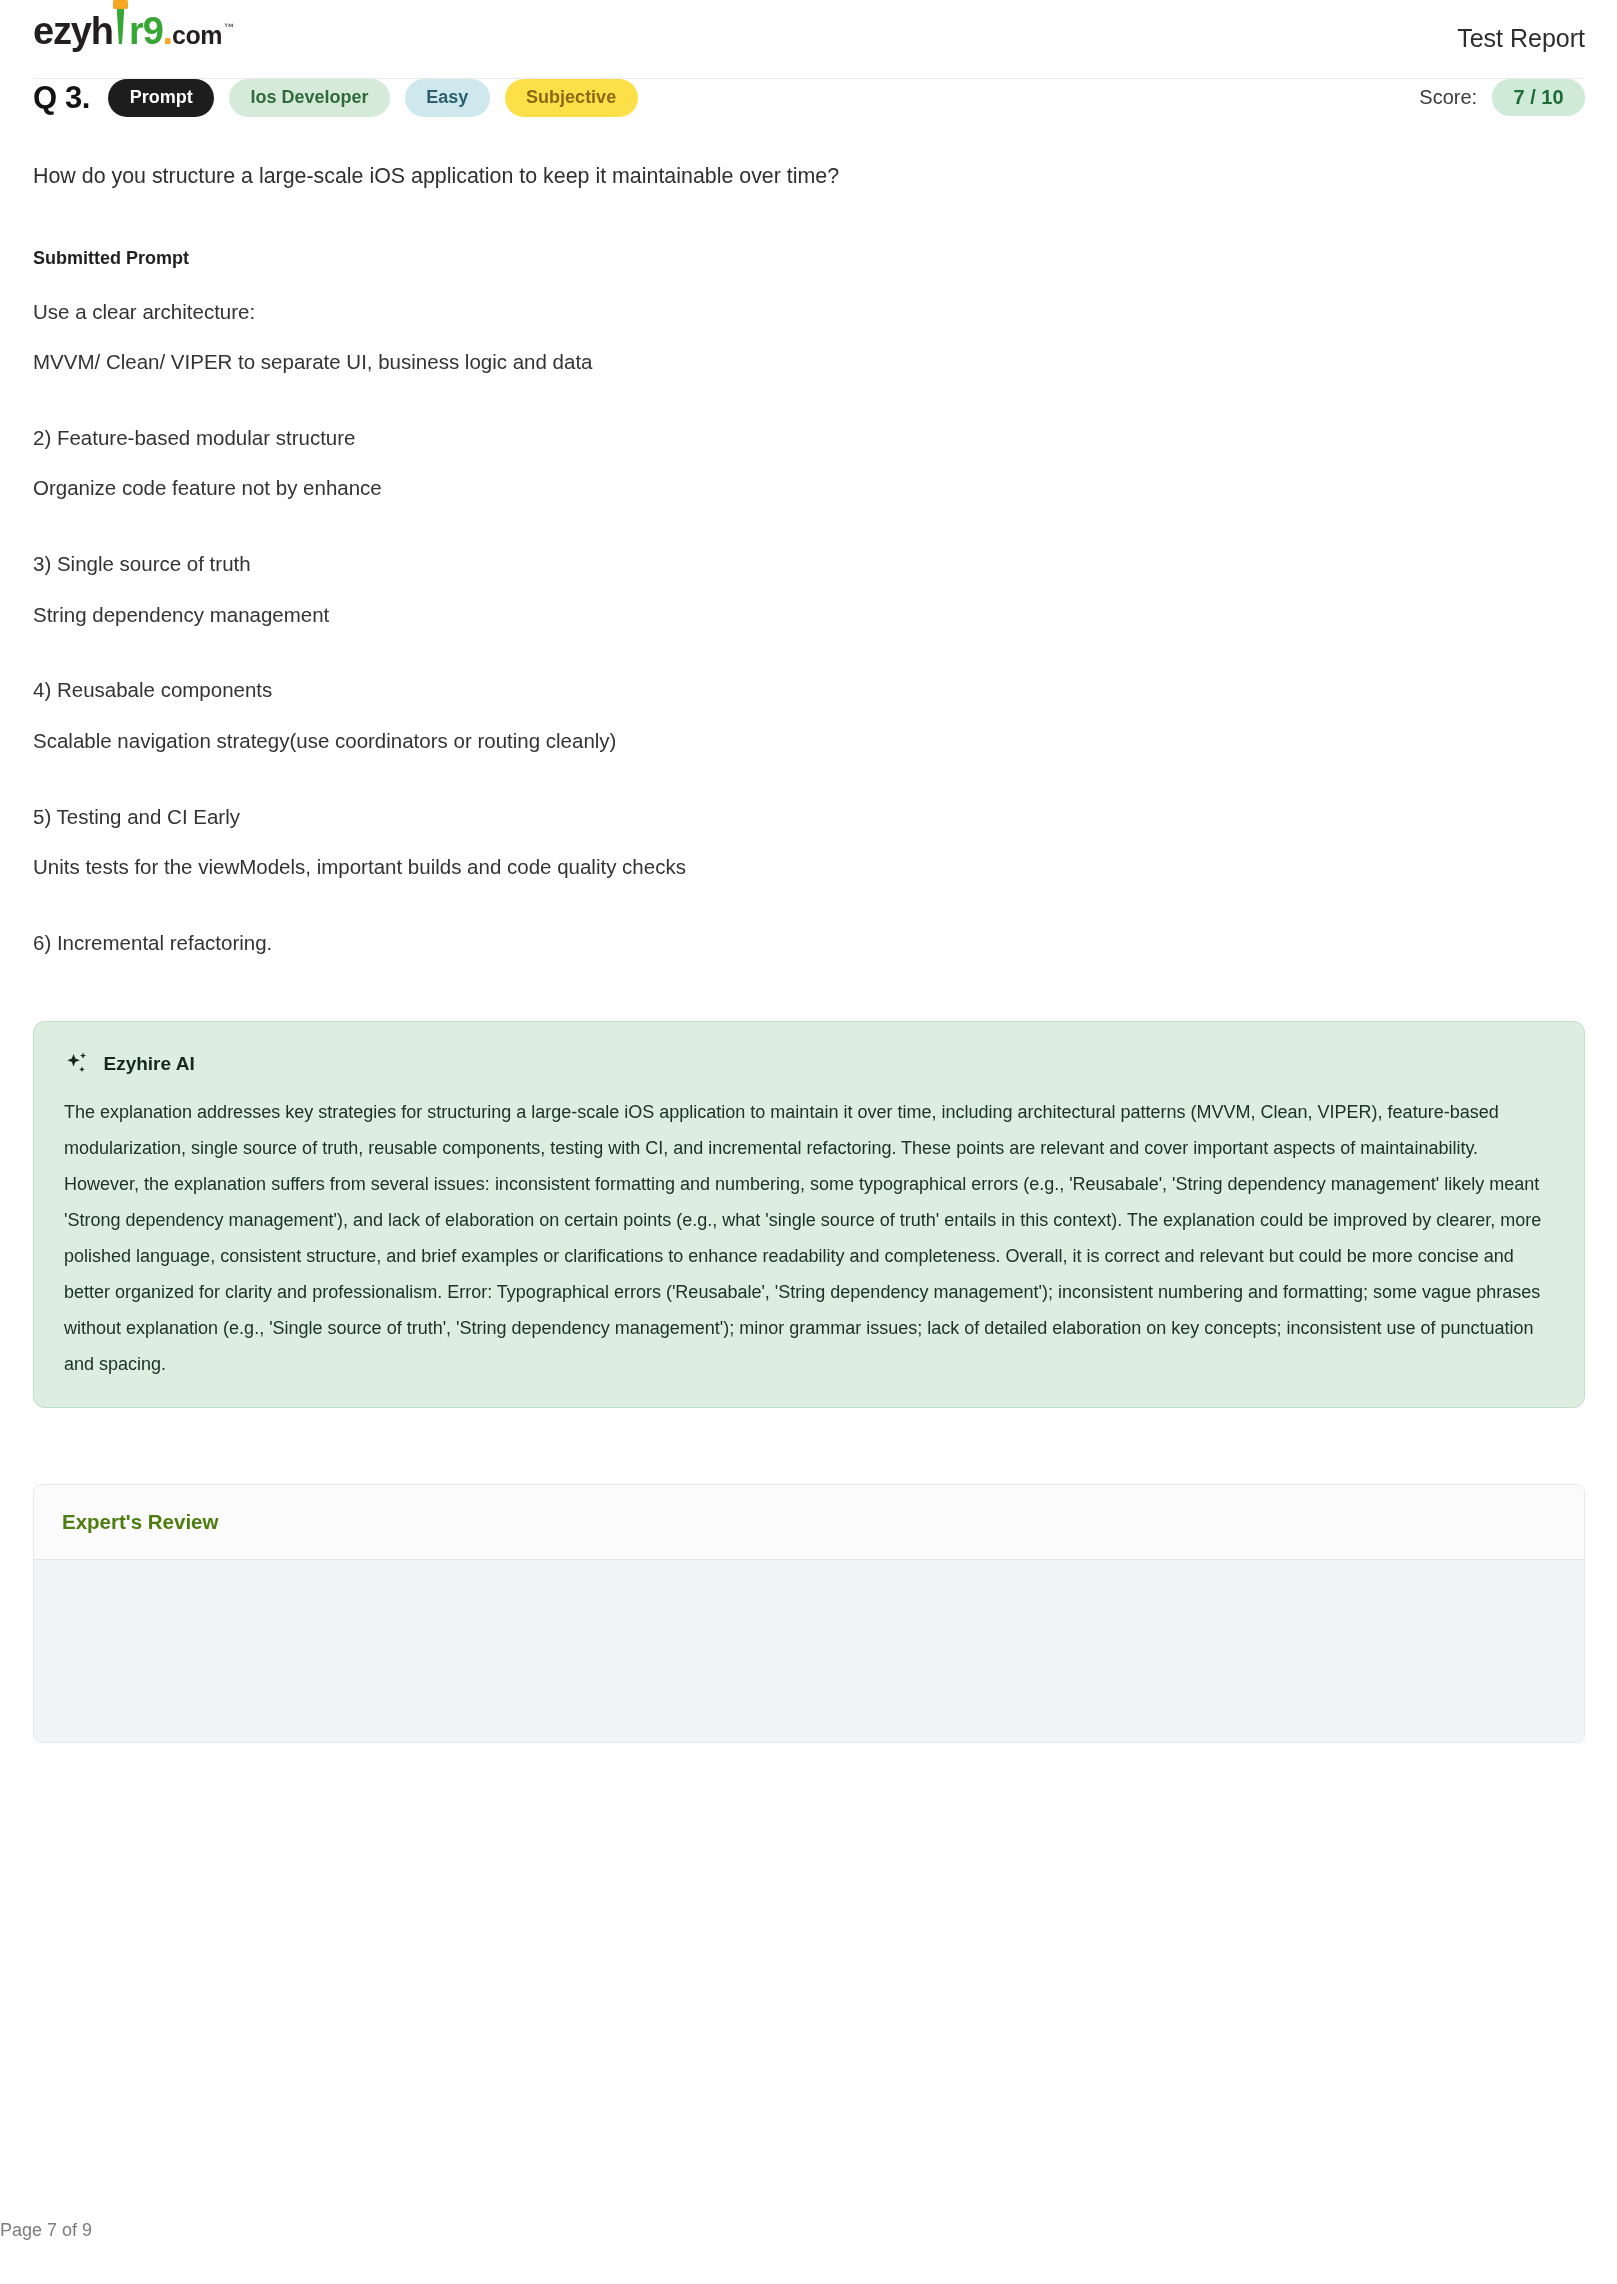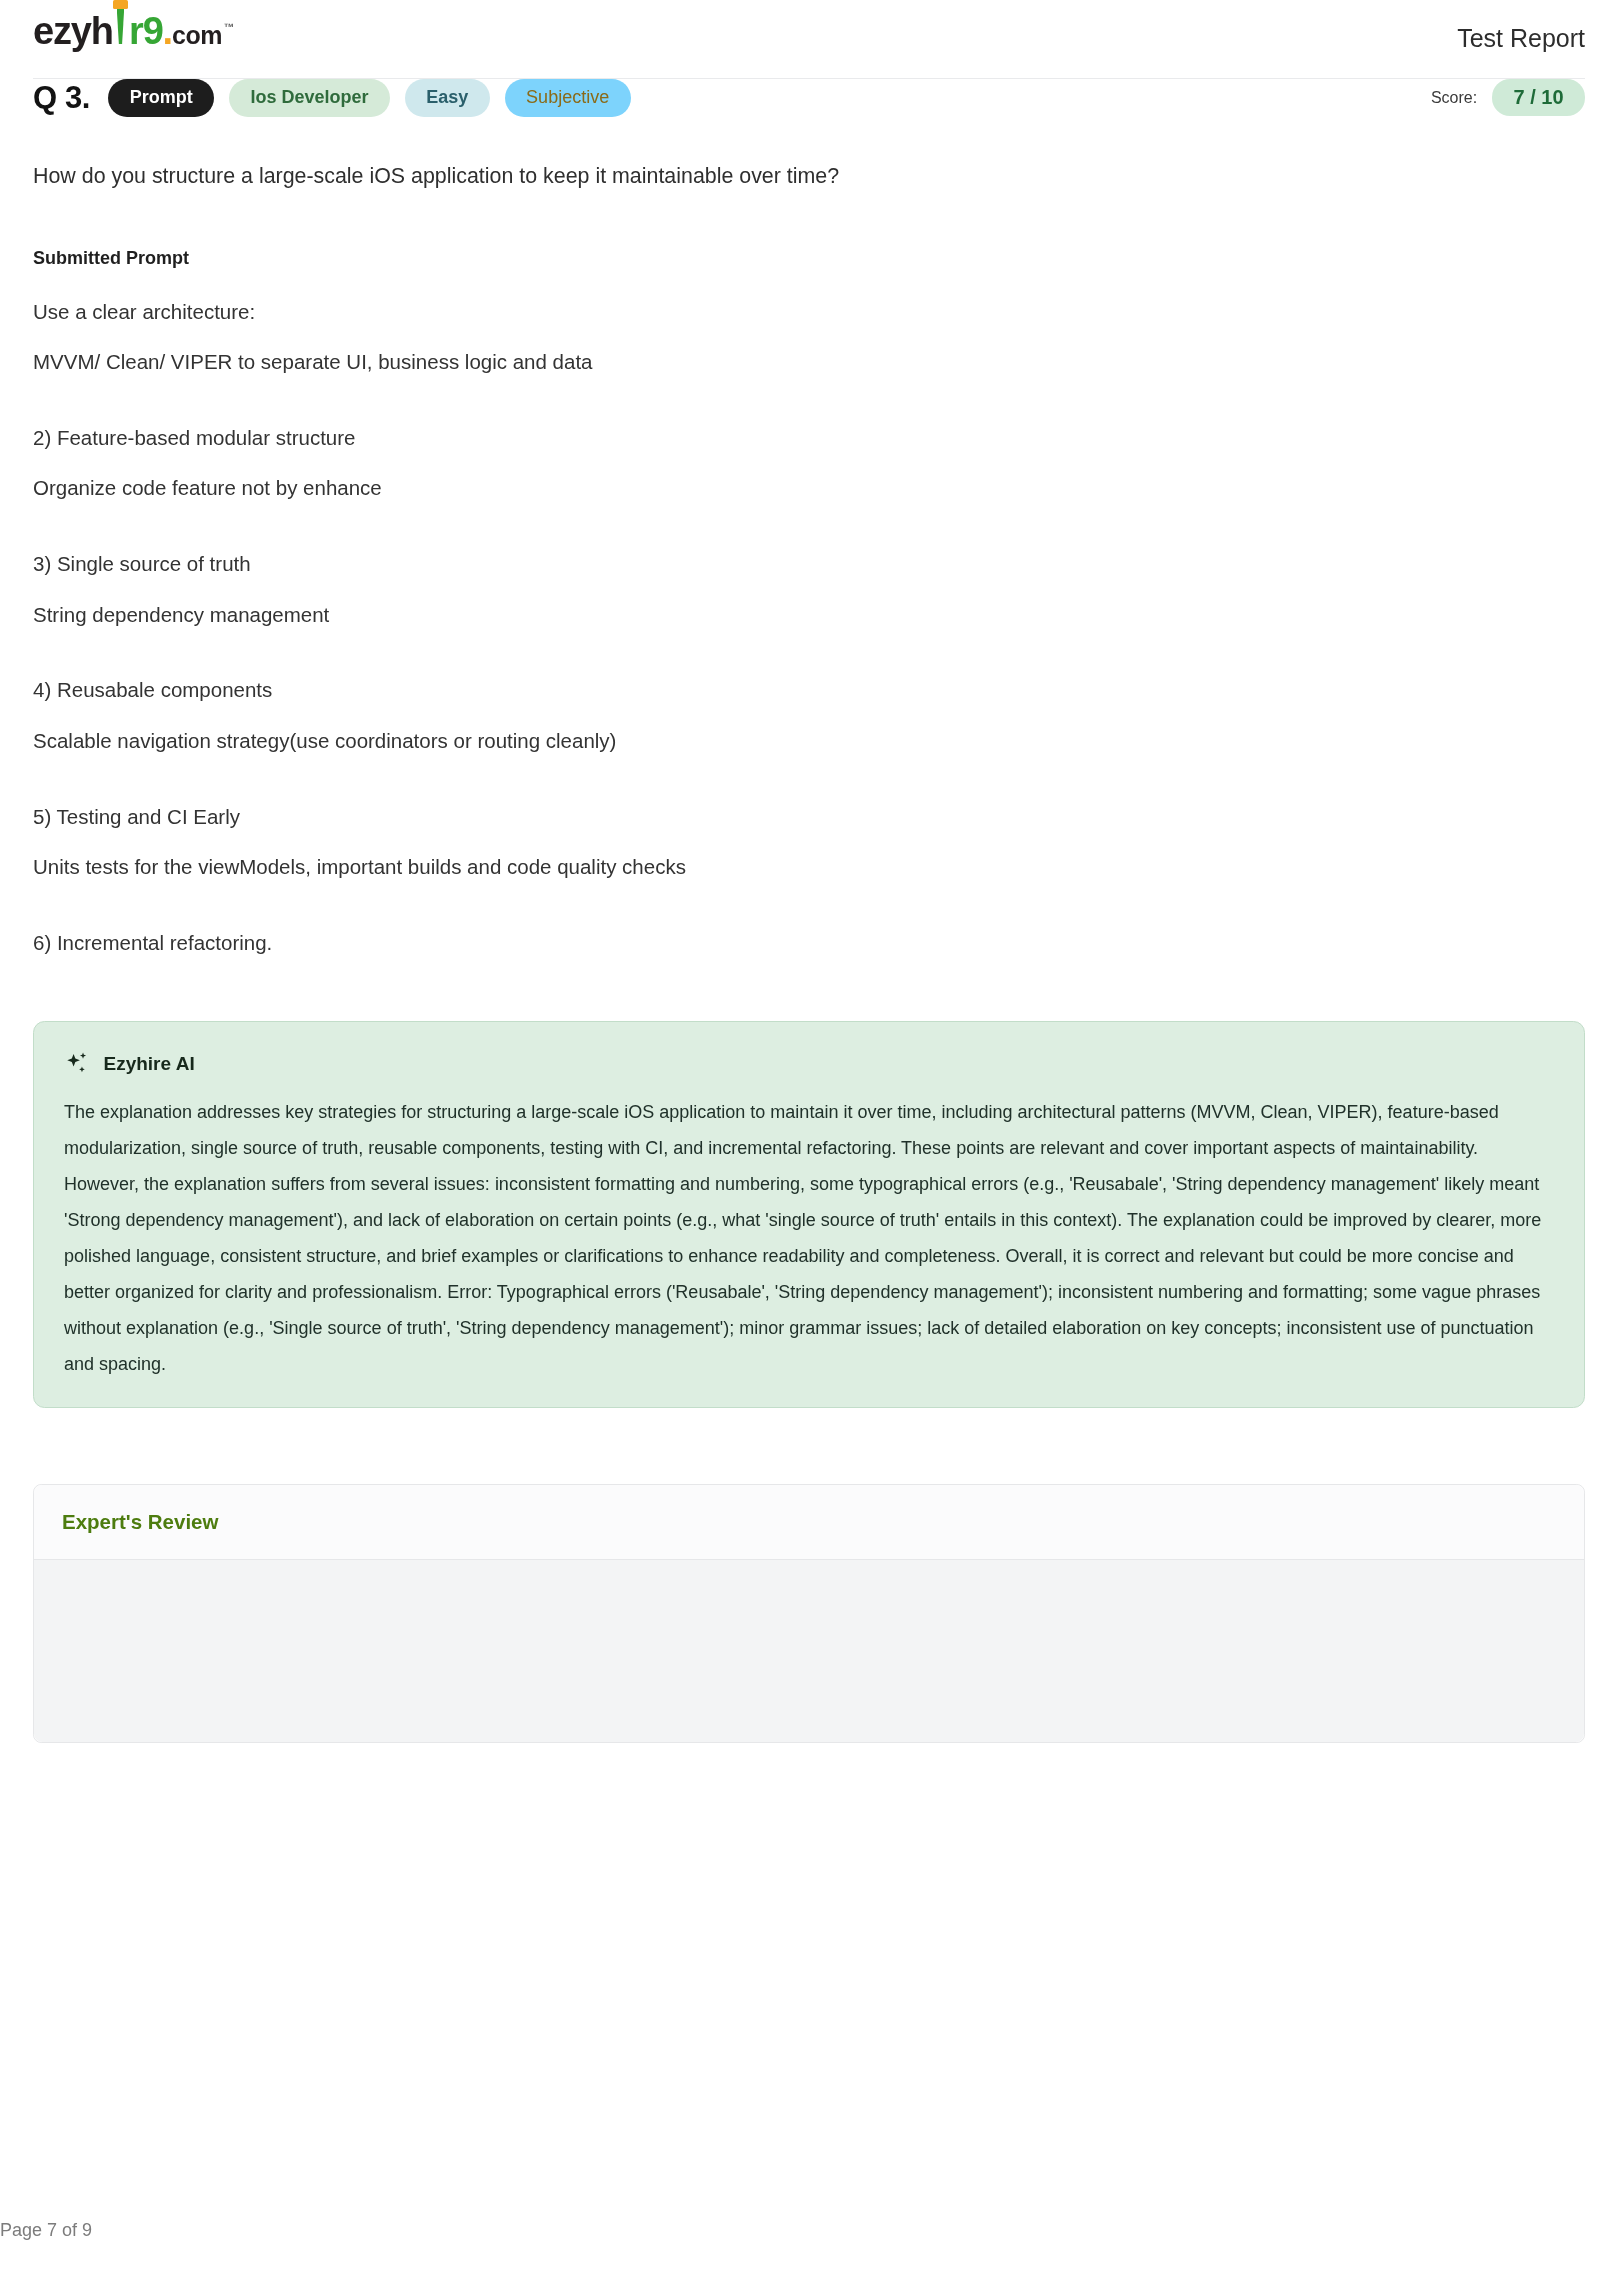--- a/index.html
+++ b/index.html
@@ -114,29 +114,29 @@
     height: 38px;
     padding: 0 21.4px;
     border-radius: 19px;
     font-size: 18px;
     font-weight: 700;
     white-space: nowrap;
   }
   .chip-prompt { background: #1d1d1d; color: #ffffff; }
   .chip-role { background: #d5ead8; color: #2f6b3c; font-weight: 600; }
   .chip-level { background: #cfe8ed; color: #2a5f6b; font-weight: 600; }
-  .chip-type { background: #7dd3fc; color: #8a6a18; font-weight: 400; }
+  .chip-type { background: #fde047; color: #8a6a18; font-weight: 700; }
 
   .score-wrap {
     display: flex;
     align-items: center;
     gap: 15px;
   }
   .score-label {
-    font-size: 16px;
+    font-size: 20px;
     color: #3a3a3a;
   }
   .score-badge {
     background: #cfead7;
     color: #1e6b38;
     font-size: 20px;
     font-weight: 700;
     border-radius: 18px;
     padding: 7.4px 21.4px;
   }

